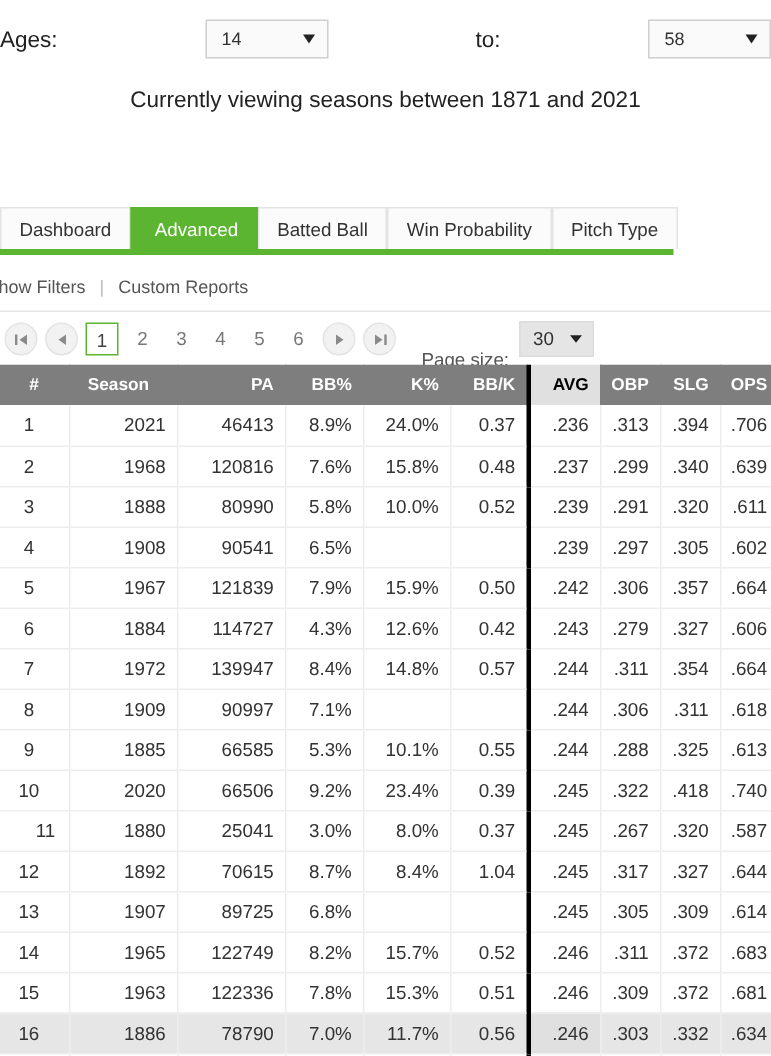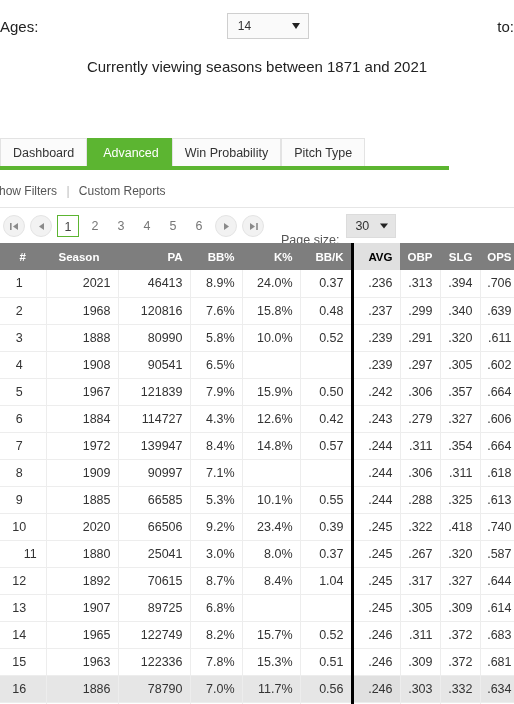--- a/index.html
+++ b/index.html
@@ -230,27 +230,32 @@
 
 <div id="app">
 
   <div class="age-bar">
     <span class="age-label">Ages:</span>
     <div class="sel">
       <span class="val">14</span>
       <span class="caret"></span>
     </div>
     <span class="age-label">to:</span>
+    <div class="sel">
+      <span class="val">58</span>
+      <span class="caret"></span>
+    </div>
   </div>
 
   <div class="viewing">Currently viewing seasons between 1871 and 2021</div>
 
   <div class="tabs-wrap">
     <div class="tab">Dashboard</div>
     <div class="tab active">Advanced</div>
+    <div class="tab">Batted Ball</div>
     <div class="tab">Win Probability</div>
     <div class="tab">Pitch Type</div>
   </div>
 
   <div class="filters-row">
     <div class="filters-inner">
       <span class="lnk">Show Filters</span>
       <span class="sep">|</span>
       <span class="lnk">Custom Reports</span>
     </div>

